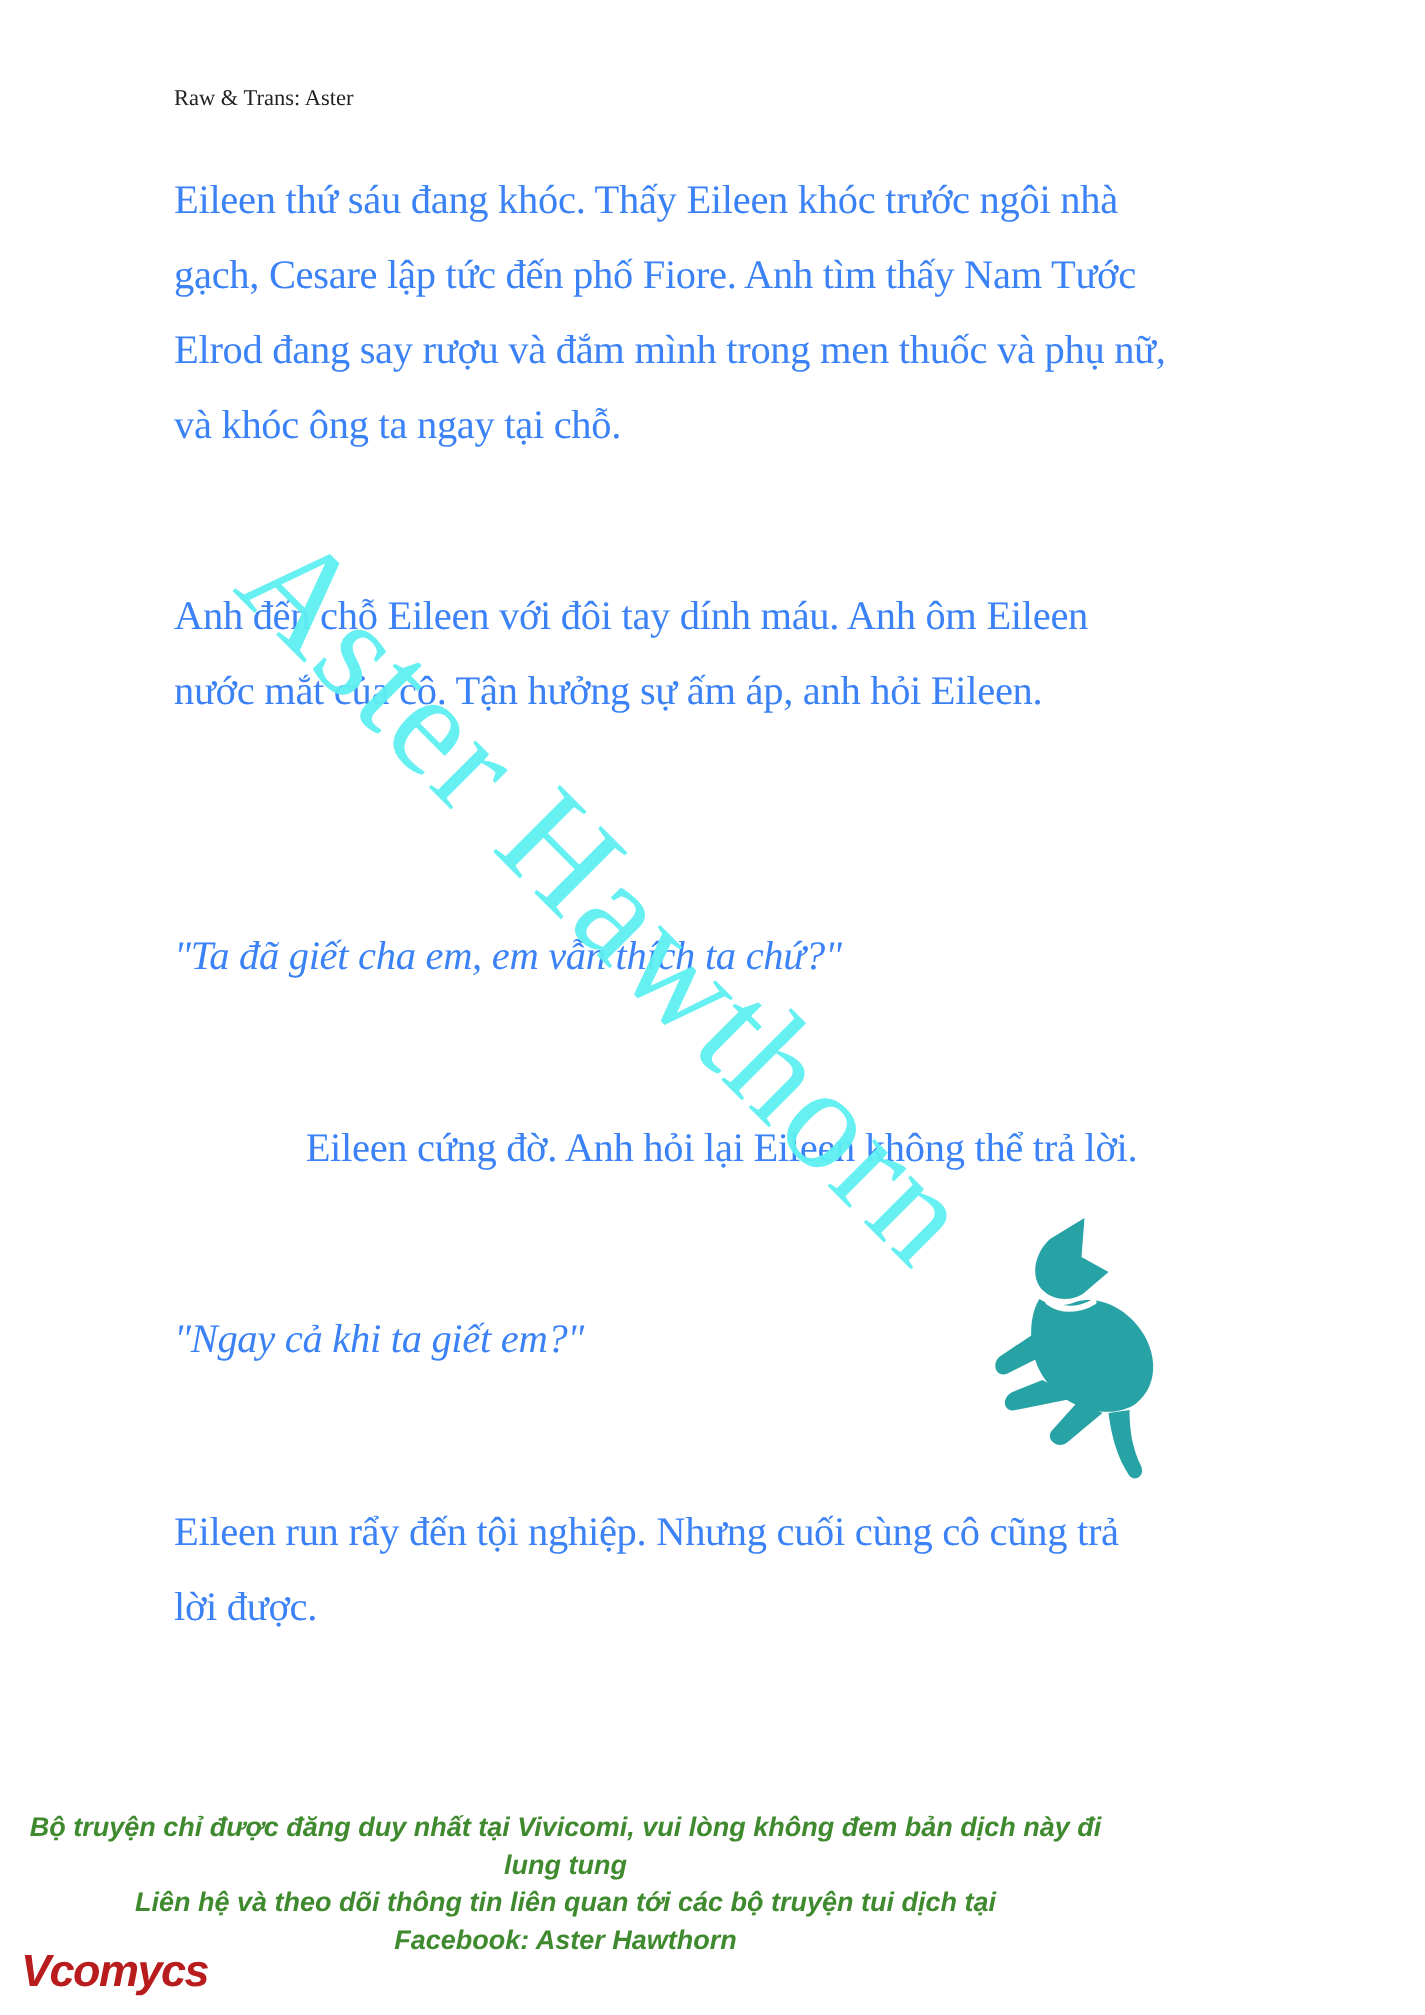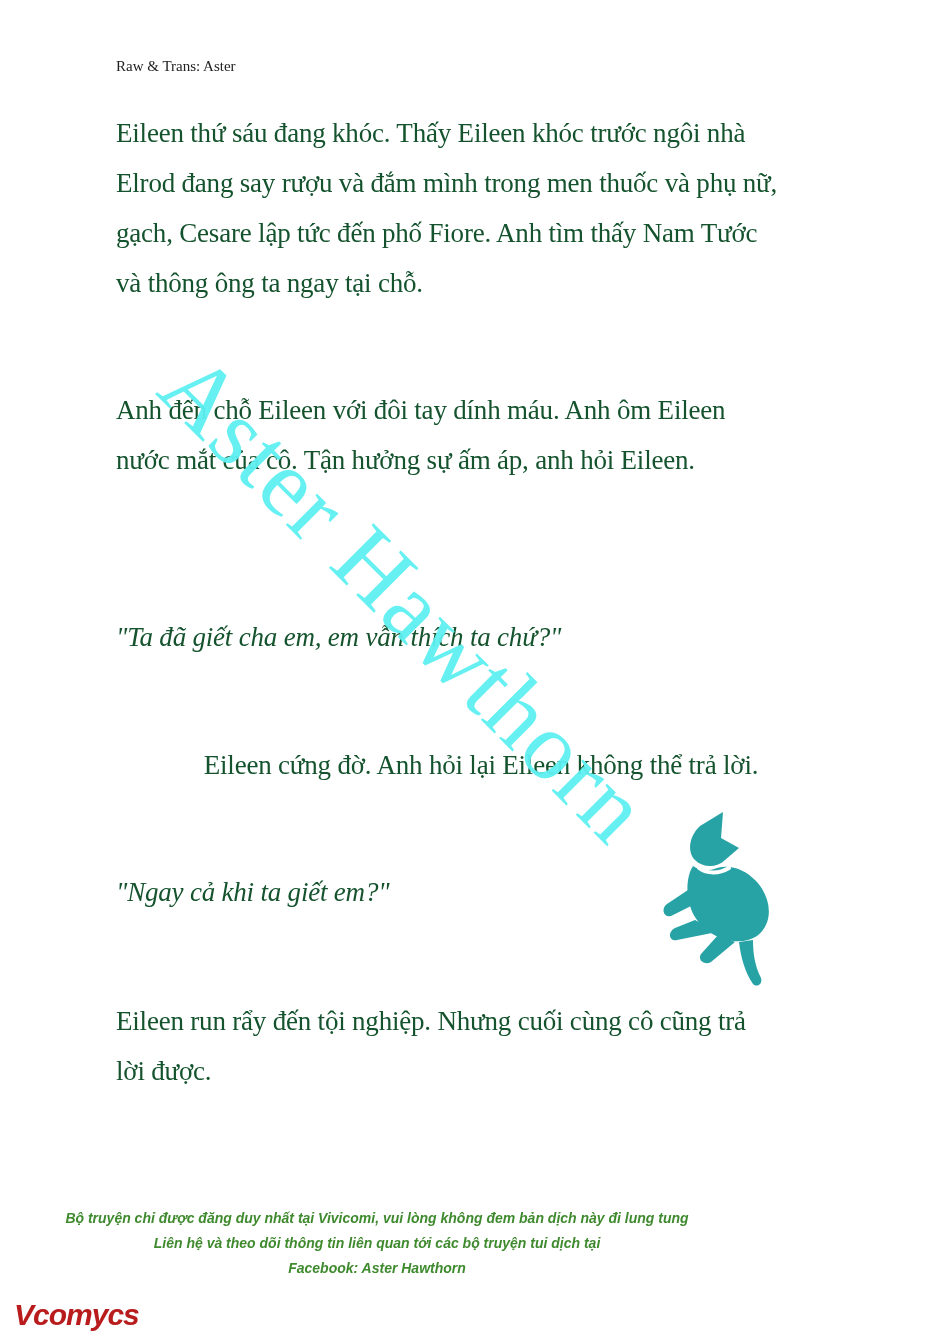--- a/index.html
+++ b/index.html
@@ -7,57 +7,57 @@
       width: 950px; height: 1343px; background: #ffffff;
       position: relative; overflow: hidden;
       font-family: "Liberation Serif", serif; color: #111;
     }
     .header {
       position: absolute; left: 116px; top: 58px;
       font-family: Liberation Serif, serif; font-size: 15px; color: #222;
     }
     .para {
       position: absolute; left: 116px; width: 730px;
-      font-size: 27px; line-height: 50px; color: #14532d;
+      font-size: 27px; line-height: 50px; color: #3b82f6;
       letter-spacing: -0.2px;
     }
     .para .line { display: block; white-space: nowrap; }
     .italic { font-style: italic; }
     .watermark {
       position: absolute; left: 405px; top: 598px;
       transform: translate(-50%, -50%) rotate(45deg);
       font-family: "Liberation Serif", serif; font-size: 96px; font-weight: 300;
       color: #5ef0f2; white-space: nowrap; letter-spacing: 2px;
       pointer-events: none; opacity: 0.95;
       -webkit-text-stroke: 0px;
     }
     .cat { position: absolute; left: 655px; top: 808px; width: 125px; height: 180px; }
     .footer {
       position: absolute; left: 0; width: 754px; text-align: center;
       font-family: "Liberation Sans", sans-serif; font-style: italic; font-weight: bold;
-      font-size: 14px; line-height: 25px; color: #3f8a2e; top: 1206px;
+      font-size: 18px; line-height: 25px; color: #3f8a2e; top: 1206px;
     }
     .footer .line { display: block; }
     .logo {
       position: absolute; left: 14px; top: 1298px;
       font-family: "Liberation Sans", sans-serif; font-style: italic; font-weight: bold;
       font-size: 30px; letter-spacing: -1px;
       color: #b91c1c;
     }
   </style>
 </head>
 <body>
 
 <div class="header">Raw &amp; Trans: Aster</div>
 
 <div class="para" style="top:108px;">
   <span class="line">Eileen thứ sáu đang khóc. Thấy Eileen khóc trước ngôi nhà</span>
+  <span class="line">gạch, Cesare lập tức đến phố Fiore. Anh tìm thấy Nam Tước</span>
   <span class="line">Elrod đang say rượu và đắm mình trong men thuốc và phụ nữ,</span>
-  <span class="line">gạch, Cesare lập tức đến phố Fiore. Anh tìm thấy Nam Tước</span>
-  <span class="line">và thông ông ta ngay tại chỗ.</span>
+  <span class="line">và khóc ông ta ngay tại chỗ.</span>
 </div>
 
 <div class="para" style="top:385px;">
   <span class="line">Anh đến chỗ Eileen với đôi tay dính máu. Anh ôm Eileen</span>
   <span class="line">nước mắt của cô. Tận hưởng sự ấm áp, anh hỏi Eileen.</span>
 </div>
 
 <div class="para italic" style="top:612px;">
   <span class="line">"Ta đã giết cha em, em vẫn thích ta chứ?"</span>
 </div>

